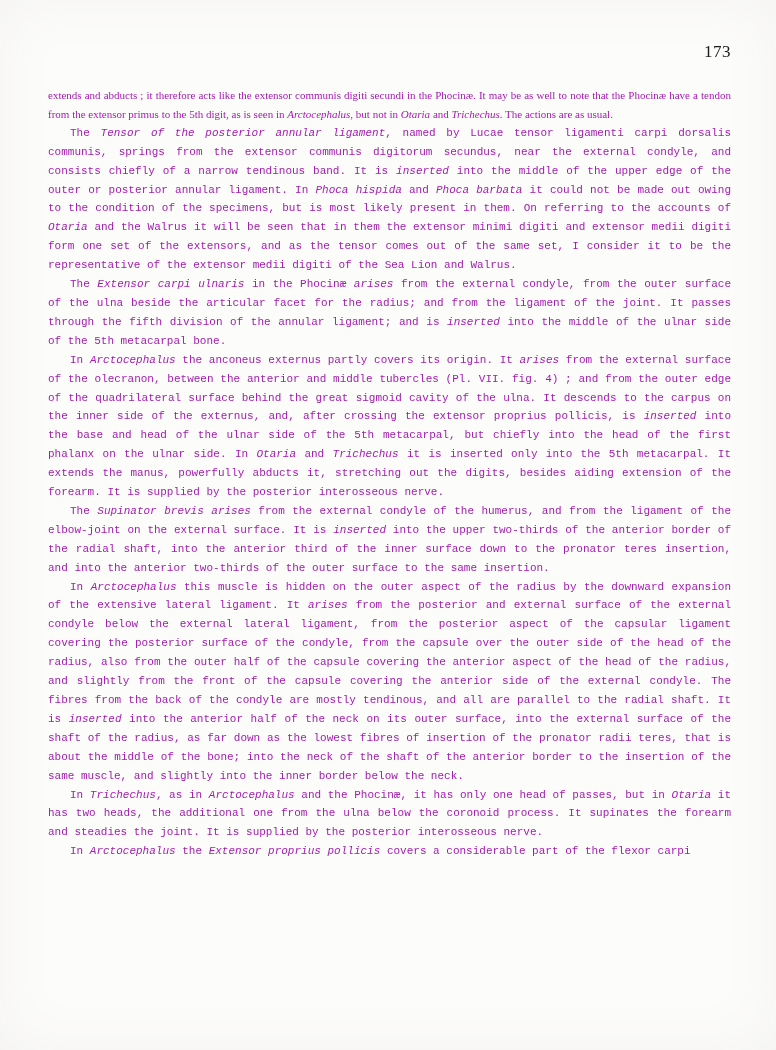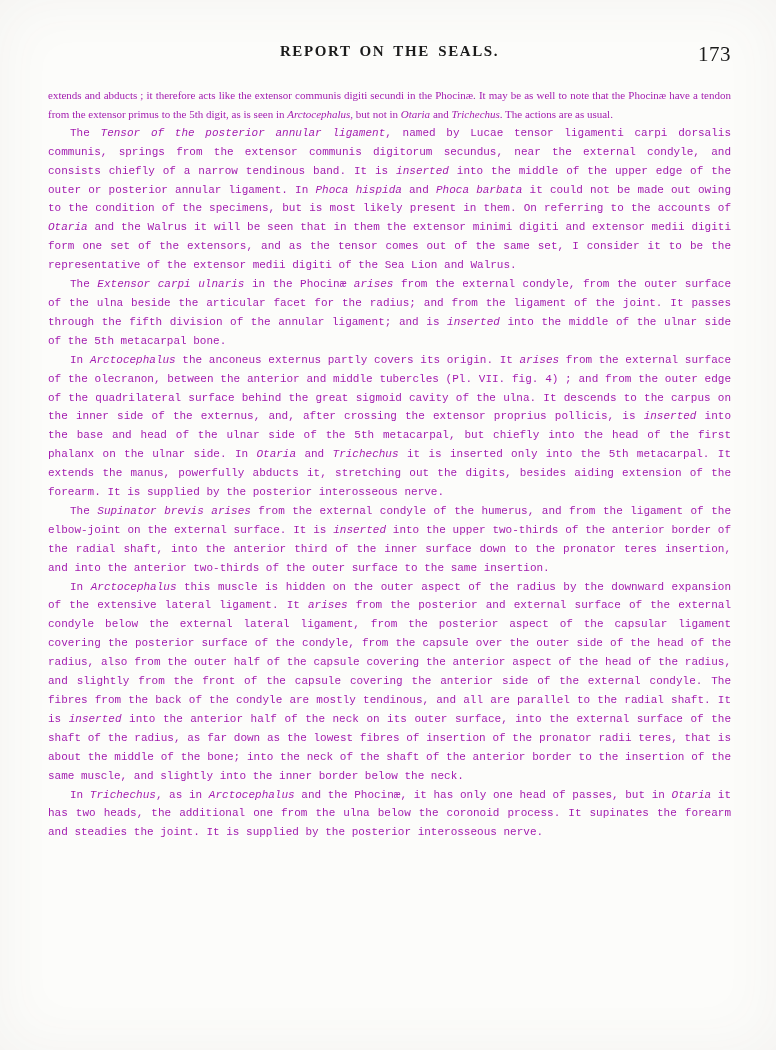--- a/index.html
+++ b/index.html
@@ -32,21 +32,21 @@
     font-size: 15px;
     letter-spacing: 1.6px;
     word-spacing: 3px;
     font-weight: 600;
     color: #1b1b1b;
   }
   .page-num {
     position: absolute;
     right: 0;
     top: -1px;
-    font-size: 21px;
+    font-size: 17px;
     letter-spacing: 0.5px;
     color: #1b1b1b;
     text-align: center;
   }
   .text-body {
     position: absolute;
     top: 86px;
     left: 48px;
     width: 683px;
     font-size: 11px;
@@ -64,25 +64,25 @@
   }
   .text-body i {
     font-style: italic;
   }
 </style>
 </head>
 <body>
 
 <div class="page">
   <div class="running-head">
-    <span class="head-title">REPORT ON THE SEALS.</span>
     <span class="page-num">173</span>
   </div>
   <div class="text-body">
       <p class=""><span>extends and abducts ; it therefore acts like the extensor communis digiti secundi in the Phocinæ. It may be as well to note that the Phocinæ have a tendon from the extensor primus to the 5th digit, as is seen in </span><i>Arctocephalus</i><span>, but not in </span><i>Otaria</i><span> and </span><i>Trichechus</i><span>.  The actions are as usual.</span></p>
       <p class="indent"><span>The </span><i>Tensor of the posterior annular ligament</i><span>, named by Lucae tensor ligamenti carpi dorsalis communis, springs from the extensor communis digitorum secundus, near the external condyle, and consists chiefly of a narrow tendinous band.  It is </span><i>inserted</i><span> into the middle of the upper edge of the outer or posterior annular ligament.  In </span><i>Phoca hispida</i><span> and </span><i>Phoca barbata</i><span> it could not be made out owing to the condition of the specimens, but is most likely present in them.  On referring to the accounts of </span><i>Otaria</i><span> and the Walrus it will be seen that in them the extensor minimi digiti and extensor medii digiti form one set of the extensors, and as the tensor comes out of the same set, I consider it to be the representative of the extensor medii digiti of the Sea Lion and Walrus.</span></p>
       <p class="indent"><span>The </span><i>Extensor carpi ulnaris</i><span> in the Phocinæ </span><i>arises</i><span> from the external condyle, from the outer surface of the ulna beside the articular facet for the radius; and from the ligament of the joint. It passes through the fifth division of the annular ligament; and is </span><i>inserted</i><span> into the middle of the ulnar side of the 5th metacarpal bone.</span></p>
       <p class="indent"><span>In </span><i>Arctocephalus</i><span> the anconeus externus partly covers its origin.  It </span><i>arises</i><span> from the external surface of the olecranon, between the anterior and middle tubercles (Pl. VII. fig. 4) ; and from the outer edge of the quadrilateral surface behind the great sigmoid cavity of the ulna.  It descends to the carpus on the inner side of the externus, and, after crossing the extensor proprius pollicis, is </span><i>inserted</i><span> into the base and head of the ulnar side of the 5th metacarpal, but chiefly into the head of the first phalanx on the ulnar side.  In </span><i>Otaria</i><span> and </span><i>Trichechus</i><span> it is inserted only into the 5th metacarpal.  It extends the manus, powerfully abducts it, stretching out the digits, besides aiding extension of the forearm.  It is supplied by the posterior interosseous nerve.</span></p>
       <p class="indent"><span>The </span><i>Supinator brevis arises</i><span> from the external condyle of the humerus, and from the ligament of the elbow-joint on the external surface.  It is </span><i>inserted</i><span> into the upper two-thirds of the anterior border of the radial shaft, into the anterior third of the inner surface down to the pronator teres insertion, and into the anterior two-thirds of the outer surface to the same insertion.</span></p>
       <p class="indent"><span>In </span><i>Arctocephalus</i><span> this muscle is hidden on the outer aspect of the radius by the downward expansion of the extensive lateral ligament.  It </span><i>arises</i><span> from the posterior and external surface of the external condyle below the external lateral ligament, from the posterior aspect of the capsular ligament covering the posterior surface of the condyle, from the capsule over the outer side of the head of the radius, also from the outer half of the capsule covering the anterior aspect of the head of the radius, and slightly from the front of the capsule covering the anterior side of the external condyle. The fibres from the back of the condyle are mostly tendinous, and all are parallel to the radial shaft.  It is </span><i>inserted</i><span> into the anterior half of the neck on its outer surface, into the external surface of the shaft of the radius, as far down as the lowest fibres of insertion of the pronator radii teres, that is about the middle of the bone; into the neck of the shaft of the anterior border to the insertion of the same muscle, and slightly into the inner border below the neck.</span></p>
       <p class="indent"><span>In </span><i>Trichechus</i><span>, as in </span><i>Arctocephalus</i><span> and the Phocinæ, it has only one head of passes, but in </span><i>Otaria</i><span> it has two heads, the additional one from the ulna below the coronoid process.  It supinates the forearm and steadies the joint.  It is supplied by the posterior interosseous nerve.</span></p>
+      <p class="indent"><span>In </span><i>Arctocephalus</i><span> the </span><i>Extensor proprius pollicis</i><span> covers a considerable part of the flexor carpi</span></p>
     </div>
 </div>
 
 </body></html>

